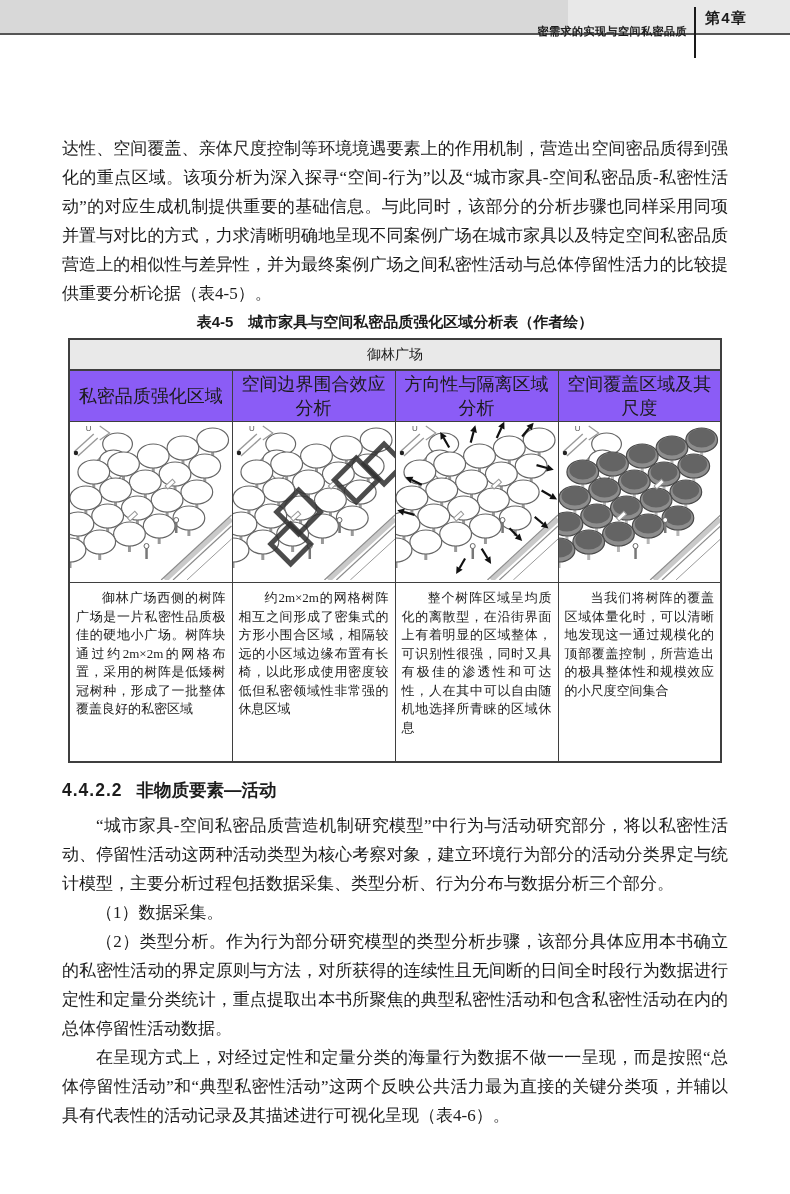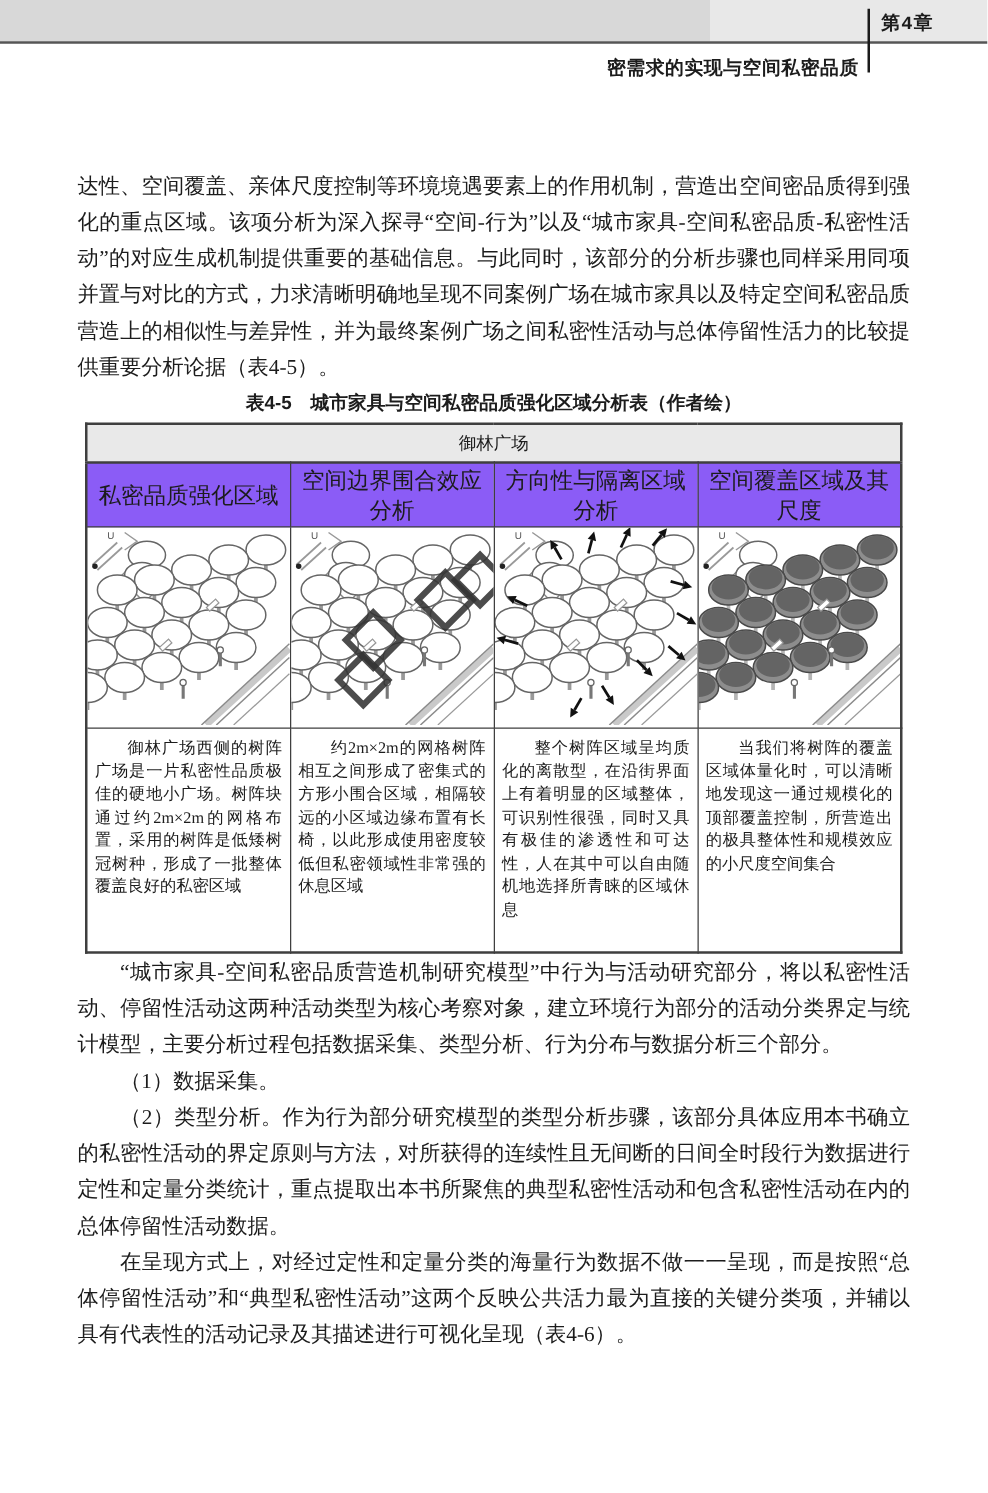--- a/index.html
+++ b/index.html
@@ -8,22 +8,22 @@
     font-family:"Liberation Serif","DejaVu Serif",serif;color:#1c1c1c;
     overflow:hidden;
   }
   
   .band-left{position:absolute;top:0;left:0;width:568px;height:33px;background:#d8d8d8;}
   .band-right{position:absolute;top:0;left:568px;width:222px;height:33px;background:#e8e8e8;}
   .header-rule{position:absolute;top:33px;left:0;width:790px;height:2px;background:#555;}
   .chapter-tick{position:absolute;left:694px;top:7px;width:2px;height:51px;background:#1a1a1a;}
   .chapter-label{position:absolute;left:705px;top:9px;font-family:Liberation Mono, monospace;
     font-weight:bold;font-size:15px;letter-spacing:1px;}
-  .running-title{position:absolute;right:103px;top:45px;font-family:"Liberation Sans","DejaVu Sans",sans-serif;
-    font-weight:bold;font-size:15px;letter-spacing:.5px;text-align:right;}
+  .running-title{position:absolute;right:103px;top:24px;font-family:"Liberation Sans","DejaVu Sans",sans-serif;
+    font-weight:bold;font-size:11px;letter-spacing:.5px;text-align:right;}
   
   .content{position:absolute;top:94px;left:62px;width:666px;}
   p.body{font-size:17px;line-height:29px;text-align:justify;margin:0;text-indent:2em;}
   p.body.noindent{text-indent:0;margin-top:40px;}
   .table-caption{font-family:"Liberation Sans","DejaVu Sans",sans-serif;font-weight:bold;
     font-size:15px;text-align:center;margin:5px 0 6px 0;}
   table.analysis{border-collapse:collapse;width:654px;margin-left:6px;table-layout:fixed;
     border:2px solid #3f3f3f;}
   table.analysis td{border:1px solid #3f3f3f;}
   tr.plaza-row td{background:#e9e9e9;text-align:center;font-size:14px;height:27px;
@@ -366,20 +366,23 @@
       </tr>
       <tr>
         <td class="desc-cell">御林广场西侧的树阵广场是一片私密性品质极佳的硬地小广场。树阵块通过约2m×2m的网格布置，采用的树阵是低矮树冠树种，形成了一批整体覆盖良好的私密区域</td>
         <td class="desc-cell">约2m×2m的网格树阵相互之间形成了密集式的方形小围合区域，相隔较远的小区域边缘布置有长椅，以此形成使用密度较低但私密领域性非常强的休息区域</td>
         <td class="desc-cell">整个树阵区域呈均质化的离散型，在沿街界面上有着明显的区域整体，可识别性很强，同时又具有极佳的渗透性和可达性，人在其中可以自由随机地选择所青睐的区域休息</td>
         <td class="desc-cell">当我们将树阵的覆盖区域体量化时，可以清晰地发现这一通过规模化的顶部覆盖控制，所营造出的极具整体性和规模效应的小尺度空间集合</td>
       </tr>
     </tbody>
   </table>
 
+  <div class="section-heading">
+    <span class="num">4.4.2.2</span><span>非物质要素—活动</span>
+  </div>
 
   <p class="body">“城市家具-空间私密品质营造机制研究模型”中行为与活动研究部分，将以私密性活动、停留性活动这两种活动类型为核心考察对象，建立环境行为部分的活动分类界定与统计模型，主要分析过程包括数据采集、类型分析、行为分布与数据分析三个部分。</p>
   <p class="body">（1）数据采集。</p>
   <p class="body">（2）类型分析。作为行为部分研究模型的类型分析步骤，该部分具体应用本书确立的私密性活动的界定原则与方法，对所获得的连续性且无间断的日间全时段行为数据进行定性和定量分类统计，重点提取出本书所聚焦的典型私密性活动和包含私密性活动在内的总体停留性活动数据。</p>
   <p class="body">在呈现方式上，对经过定性和定量分类的海量行为数据不做一一呈现，而是按照“总体停留性活动”和“典型私密性活动”这两个反映公共活力最为直接的关键分类项，并辅以具有代表性的活动记录及其描述进行可视化呈现（表4-6）。</p>
 
 </div>
 
 <div class="page-number">121</div>
 

